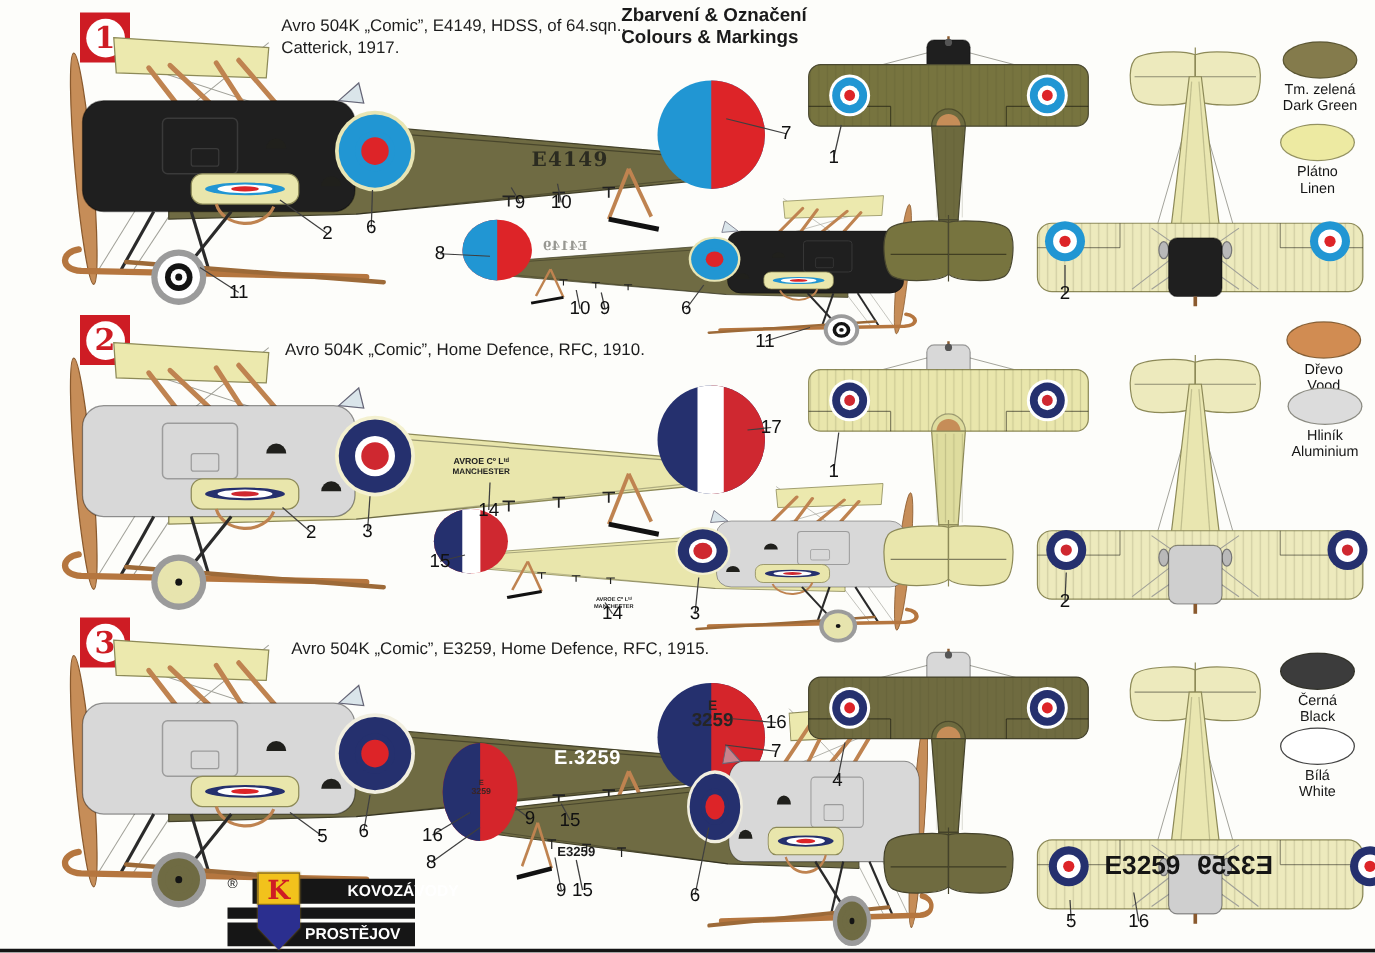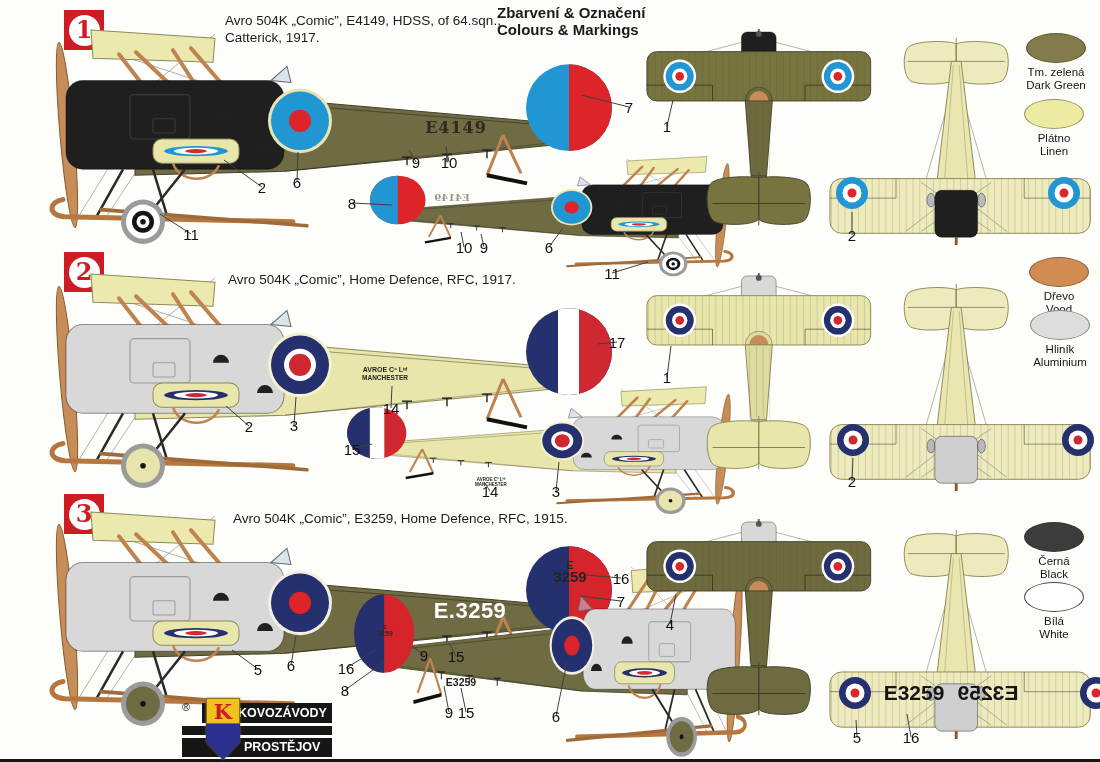--- a/index.html
+++ b/index.html
@@ -23,33 +23,33 @@
   .sw-label{font-size:11.5px;line-height:12.5px;color:#161616;}
   
   .ovl{position:absolute;text-align:center;z-index:7;}
   .ser1{font-family:"DejaVu Serif",serif;font-weight:bold;font-size:16px;letter-spacing:1px;color:#2b2b20;}
   .ser1s{font-family:"DejaVu Serif",serif;font-weight:bold;font-size:10px;color:#33332a;opacity:.5;}
   .maker{font-weight:bold;color:#222;}
   .maker .l1{font-size:7px;line-height:8px;}
   .maker .l2{font-size:6.5px;line-height:7.5px;}
   .makers .l1{font-size:4.5px;line-height:5px;}
   .makers .l2{font-size:4.5px;line-height:5px;}
-  .ser3{font-weight:bold;font-size:22px;letter-spacing:.5px;color:#ffffff;}
+  .ser3{font-weight:bold;font-size:16px;letter-spacing:.5px;color:#ffffff;}
   .ser3s{font-weight:bold;font-size:10.5px;color:#1d1d1d;}
   .rud3 .rudE{font-weight:bold;font-size:11px;line-height:10px;color:#252525;}
   .rud3 .rudN{font-weight:bold;font-size:15px;line-height:14px;color:#252525;}
   .rud3s .rudE{font-weight:bold;font-size:6px;line-height:6px;color:#3a2424;}
   .rud3s .rudN{font-weight:bold;font-size:7px;line-height:7px;color:#3a2424;}
   .serB{font-weight:bold;font-size:21px;letter-spacing:0;color:#151515;}
   .mirror{transform:scaleX(-1);}
   
   .logo{position:absolute;left:182px;top:698px;width:150px;height:62px;z-index:6;}
   .logo .reg{position:absolute;left:0;top:3px;font-size:11px;color:#111;}
   .logo .bar{position:absolute;background:#161616;color:#fff;font-weight:bold;font-size:12.5px;line-height:1;}
-  .logo .bar1{left:20px;right:0;top:5px;height:20px;display:flex;align-items:center;padding-left:36px;}
+  .logo .bar1{left:20px;right:0;top:5px;height:20px;display:flex;align-items:center;padding-left:76px;}
   .logo .bar2{left:0;right:0;top:28px;height:9px;}
   .logo .bar3{left:0;right:0;top:40px;height:19px;display:flex;align-items:center;padding-left:62px;}
   .logo .shield{position:absolute;left:24px;top:0;width:34px;height:62px;z-index:2;
                 filter:drop-shadow(0 0 1px #8a6d1f);}
   .logo .shield-top{width:100%;height:26px;background:#f2c21c;border:1.5px solid #8a6d1f;box-sizing:border-box;
                     display:flex;align-items:center;justify-content:center;
                     font-family:"DejaVu Serif",serif;font-weight:bold;font-size:21px;color:#cf1c24;}
   .logo .shield-body{width:100%;height:36px;background:#2b2f8f;
                      clip-path:polygon(0 0,100% 0,100% 50%,50% 100%,0 50%);}
   .bottom-rule{position:absolute;left:0;bottom:0;width:1100px;height:3px;background:#141414;}
@@ -227,21 +227,21 @@
     <div>Avro 504K „Comic”, E4149, HDSS, of  64.sqn.,</div>
     <div>Catterick, 1917.</div>
   </div>
 
   <div class="badge" style="left:64px;top:252px">
     <div class="ring">
       <span class="num">2</span>
     </div>
   </div>
   <div class="caption" style="left:228px;top:271px">
-    <div>Avro 504K „Comic”, Home Defence, RFC, 1917.</div>
+    <div>Avro 504K „Comic”, Home Defence, RFC, 1910.</div>
   </div>
 
   <div class="badge" style="left:64px;top:494px">
     <div class="ring">
       <span class="num">3</span>
     </div>
   </div>
   <div class="caption" style="left:233px;top:510px">
     <div>Avro 504K „Comic”, E3259, Home Defence, RFC, 1915.</div>
   </div>

